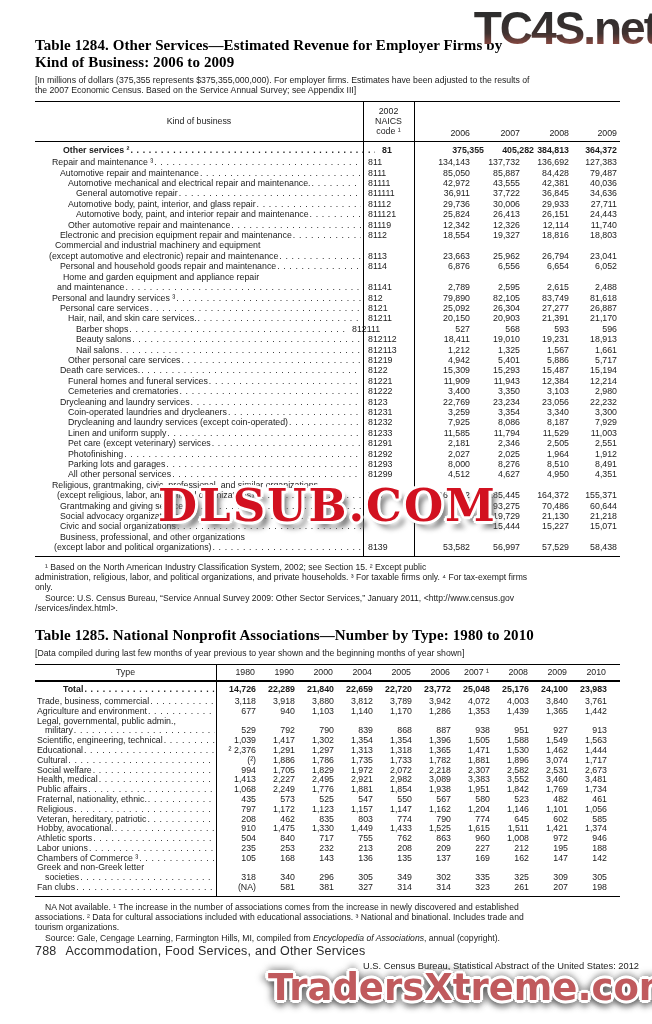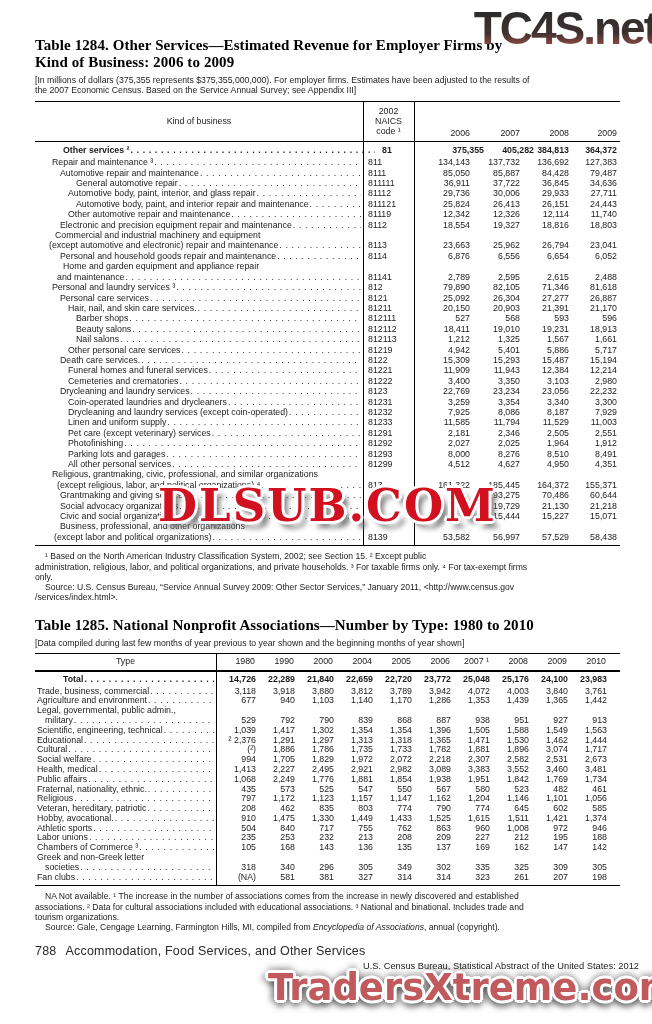--- a/index.html
+++ b/index.html
@@ -138,20 +138,31 @@
               <span class="dots"></span>
               <span class="code">8111</span>
               <span class="val" style="width: 56px;">85,050</span>
               <span class="val" style="width: 50px;">85,887</span>
               <span class="val" style="width: 49px;">84,428</span>
               <span class="val" style="width: 48px;">79,487</span>
             </div>
           </div>
           <div class="trow">
             <div class="tline">
+              <span class="lbl" style="padding-left: 33px;">Automotive mechanical and electrical repair and maintenance.</span>
+              <span class="dots"></span>
+              <span class="code">81111</span>
+              <span class="val" style="width: 56px;">42,972</span>
+              <span class="val" style="width: 50px;">43,555</span>
+              <span class="val" style="width: 49px;">42,381</span>
+              <span class="val" style="width: 48px;">40,036</span>
+            </div>
+          </div>
+          <div class="trow">
+            <div class="tline">
               <span class="lbl" style="padding-left: 41px;">General automotive repair</span>
               <span class="dots"></span>
               <span class="code">811111</span>
               <span class="val" style="width: 56px;">36,911</span>
               <span class="val" style="width: 50px;">37,722</span>
               <span class="val" style="width: 49px;">36,845</span>
               <span class="val" style="width: 48px;">34,636</span>
             </div>
           </div>
           <div class="trow">
@@ -237,21 +248,21 @@
               <span class="val" style="width: 48px;">2,488</span>
             </div>
           </div>
           <div class="trow gap">
             <div class="tline">
               <span class="lbl" style="padding-left: 17px;">Personal and laundry services ³</span>
               <span class="dots"></span>
               <span class="code">812</span>
               <span class="val" style="width: 56px;">79,890</span>
               <span class="val" style="width: 50px;">82,105</span>
-              <span class="val" style="width: 49px;">71,346</span>
+              <span class="val" style="width: 49px;">83,749</span>
               <span class="val" style="width: 48px;">81,618</span>
             </div>
           </div>
           <div class="trow">
             <div class="tline">
               <span class="lbl" style="padding-left: 25px;">Personal care services</span>
               <span class="dots"></span>
               <span class="code">8121</span>
               <span class="val" style="width: 56px;">25,092</span>
               <span class="val" style="width: 50px;">26,304</span>
@@ -268,21 +279,21 @@
               <span class="val" style="width: 50px;">20,903</span>
               <span class="val" style="width: 49px;">21,391</span>
               <span class="val" style="width: 48px;">21,170</span>
             </div>
           </div>
           <div class="trow">
             <div class="tline">
               <span class="lbl" style="padding-left: 41px;">Barber shops</span>
               <span class="dots"></span>
               <span class="code">812111</span>
-              <span class="val" style="width: 56px;">527</span>
+              <span class="val" style="width: 56px; margin-left: 16px;">527</span>
               <span class="val" style="width: 50px;">568</span>
               <span class="val" style="width: 49px;">593</span>
               <span class="val" style="width: 48px;">596</span>
             </div>
           </div>
           <div class="trow">
             <div class="tline">
               <span class="lbl" style="padding-left: 41px;">Beauty salons</span>
               <span class="dots"></span>
               <span class="code">812112</span>

